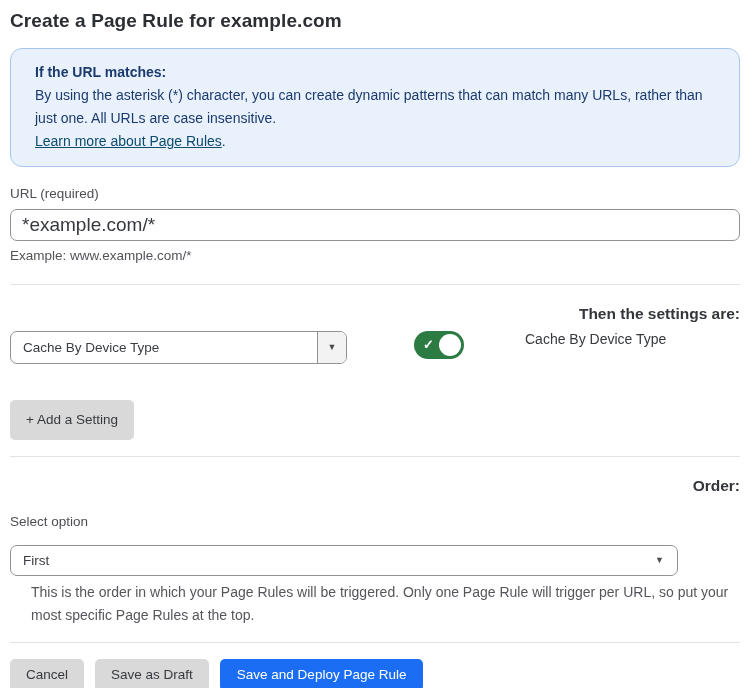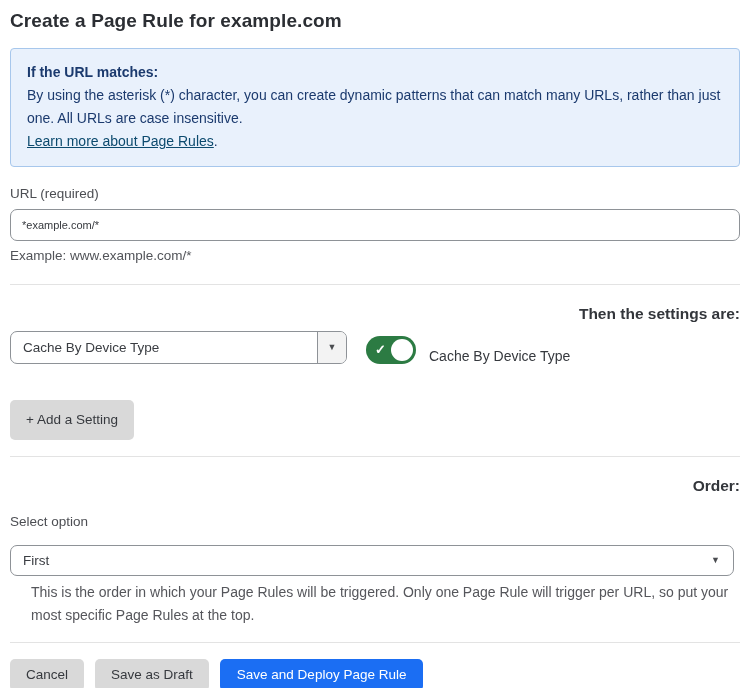--- a/index.html
+++ b/index.html
@@ -19,22 +19,22 @@
     color: #2b2e33;
     margin-top: 4px;
     letter-spacing: 0.1px;
   }
 
   
   .callout {
     margin-top: 16px;
     background: #e9f1fc;
     border: 1px solid #a7c7ec;
-    border-radius: 4px;
-    padding: 12px 16px 13px 16px;
+    border-radius: 12px;
+    padding: 12px 16px 13px 24px;
     color: #1b3a6e;
     font-size: 14px;
     line-height: 23px;
   }
   .callout .callout-heading { font-weight: bold; }
   .callout a, .callout .link {
     color: #0c4a6e;
     text-decoration: underline;
     cursor: pointer;
   }
@@ -46,21 +46,21 @@
     margin-bottom: 8px;
   }
 
   .text-input {
     width: 730px;
     height: 32px;
     border: 1px solid #8e9297;
     border-radius: 7px;
     padding: 0 11px;
     font-family: "Liberation Sans", sans-serif;
-    font-size: 11px;
+    font-size: 19px;
     color: #36393e;
     background: #fff;
     outline: none;
     display: block;
   }
 
   .helper-text {
     font-size: 13.5px;
     color: #525459;
     margin-top: 7px;
@@ -79,22 +79,23 @@
     font-size: 15.5px;
     font-weight: bold;
     color: #33363b;
     margin-top: 20px;
     text-align: right;
   }
 
   
   .setting-row {
     display: flex;
-    align-items: flex-end;
+    align-items: flex-start;
     margin-top: 8px;
+    gap: 48px;
   }
   .select-box {
     width: 337px;
     height: 33px;
     border: 1px solid #8e9297;
     border-radius: 7px;
     background: #fff;
     display: flex;
     align-items: stretch;
     overflow: hidden;
@@ -172,21 +173,21 @@
     padding: 0 16px;
     height: 29px;
   }
   .add-setting-btn {
     margin-top: 36px;
     height: 40px;
   }
 
   
   .wide-select {
-    width: 724px;
+    width: 668px;
     height: 31px;
     border: 1px solid #8e9297;
     border-radius: 7px;
     background: #fff;
     display: flex;
     align-items: center;
     justify-content: space-between;
     padding: 0 13px 0 12px;
     font-size: 13.5px;
     color: #3a3d42;

